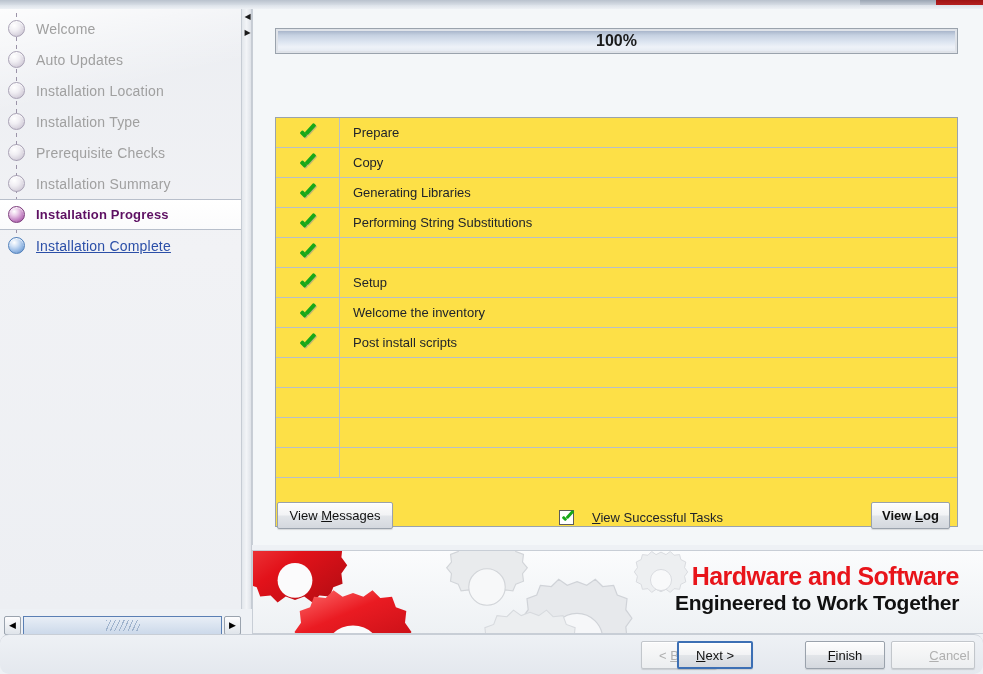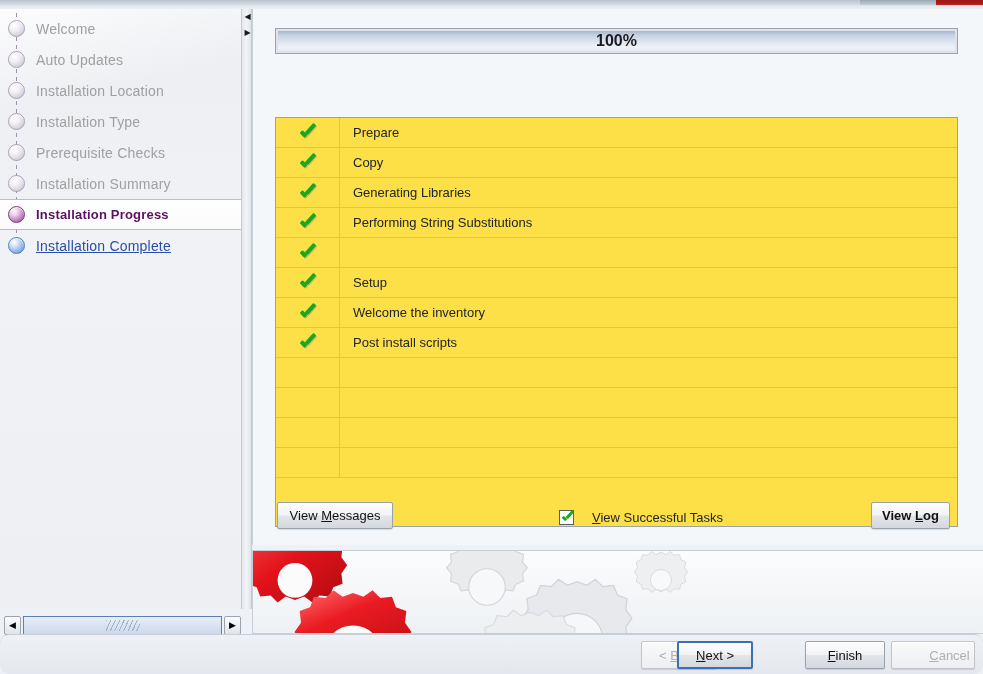--- a/index.html
+++ b/index.html
@@ -424,20 +424,24 @@
     </div>
     <div class="gear" style="left:222px; top:58px;">
       <svg width="110" height="110" viewBox="0 0 100 100">
           <g fill="#eceef0" stroke="#d7dade" stroke-width="1">
         <path d="M50 3l8 3 7-5 6 6 9-1 3 8 8 3-1 9 5 7-5 7 1 9-8 3-3 8-9-1-6 6-7-5-8 3-8-3-7 5-6-6-9 1-3-8-8-3 1-9-5-7 5-7-1-9 8-3 3-8 9 1 6-6 7 5z"></path>
       </g>
           <circle cx="50" cy="50" r="20" fill="#f7f8fa" stroke="#d7dade" stroke-width="1"></circle>
         </svg>
     </div>
 
+    <div class="banner-text">
+      <div class="banner-line1">Hardware and Software</div>
+      <div class="banner-line2">Engineered to Work Together</div>
+    </div>
   </div>
 
   <div class="footer">
     <div class="btn btn-back disabled">
       <span>
         <span>&lt; </span><span class="mn">B</span><span>ack</span>
       </span>
     </div>
     <div class="btn btn-next focused">
       <span>

